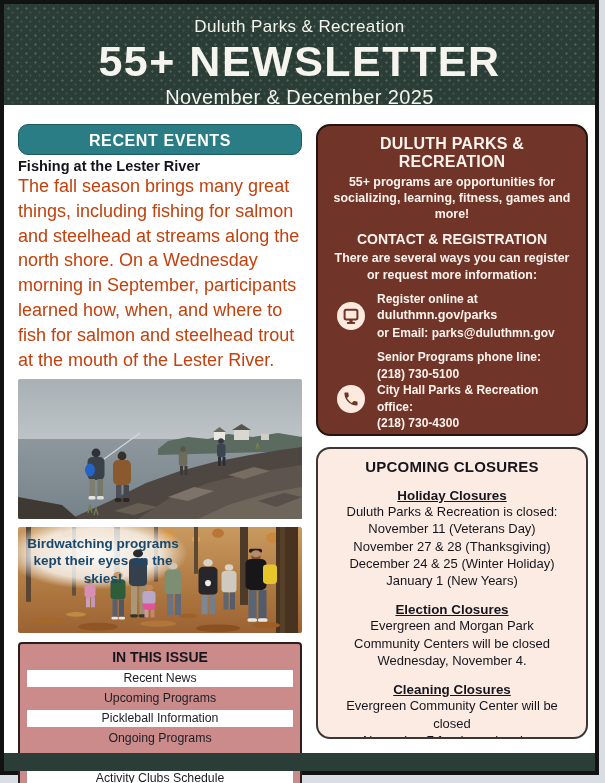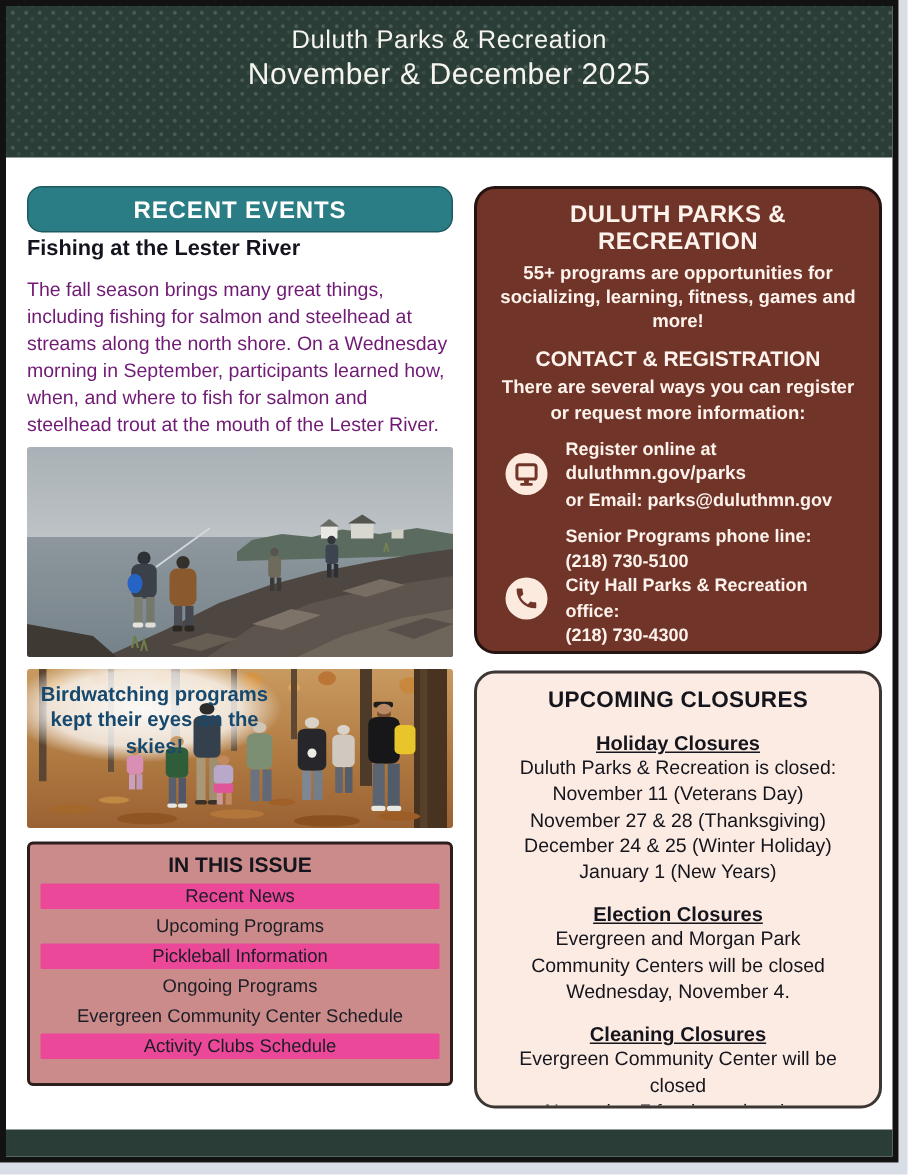--- a/index.html
+++ b/index.html
@@ -36,41 +36,41 @@
   .col-left{position:absolute;left:14px;top:120px;width:284px;}
   .col-right{position:absolute;left:312px;top:120px;width:272px;}
   
   .banner{
     height:31px;line-height:31px;border-radius:10px;
     background:#2a7d85;border:1px solid #1d5b62;
     color:#ffffff;font-weight:700;font-size:16px;letter-spacing:.6px;
     text-align:center;box-sizing:border-box;
   }
   .art-head{margin-top:3px;font-size:14.5px;font-weight:700;color:#14141e;}
-  .art-body{margin-top:10px;font-size:13px;line-height:1.38;color:#701a75;}
+  .art-body{margin-top:0;font-size:18px;line-height:1.38;color:#c2410c;}
   .photo{position:relative;border-radius:2px;overflow:hidden;}
   .photo1{margin-top:6px;height:140px;}
   .photo2{margin-top:8px;height:106px;}
   .photo svg{display:block;width:100%;height:100%;}
   .photo-cap{
     position:absolute;left:6px;top:8px;width:158px;
     text-align:center;font-size:13.5px;font-weight:700;line-height:1.3;
     color:#17496e;
   }
   .issue-box{
     margin-top:9px;box-sizing:border-box;
     background:#ca8b8a;border:2px solid #2d1e1e;border-radius:4px;
     padding:5px 7px 16px 7px;
   }
   .issue-title{text-align:center;font-size:14px;font-weight:700;color:#15151d;height:18px;}
   .issue-row{
     height:17px;line-height:17px;margin-top:3px;
     text-align:center;font-size:12.3px;color:#1d1d26;
   }
-  .issue-row.white{background:#ec4899;border-radius:1px;}
+  .issue-row.white{background:#ffffff;border-radius:1px;}
   
   .maroon-box{
     box-sizing:border-box;height:312px;
     background:#713429;border:2px solid #241310;border-radius:14px;
     color:#fdf3ec;padding:9px 12px;overflow:hidden;
   }
   .maroon-title{text-align:center;font-size:16px;font-weight:700;letter-spacing:.2px;}
   .maroon-intro{text-align:center;font-size:12.4px;line-height:1.3;margin-top:3px;font-weight:600;}
   .contact-title{text-align:center;font-size:14px;font-weight:700;margin-top:9px;}
   .contact-intro{text-align:center;font-size:12.4px;line-height:1.3;margin-top:3px;font-weight:600;}
@@ -89,20 +89,21 @@
   .cl-head{font-size:13.4px;font-weight:700;text-decoration:underline;}
   .cl-line{font-size:13px;line-height:1.33;}
 </style>
 </head>
 <body>
 
 <div class="page">
 
   <div class="masthead">
     <div class="org">Duluth Parks &amp; Recreation</div>
+    <div class="title">55+ NEWSLETTER</div>
     <div class="subtitle">November &amp; December 2025</div>
   </div>
 
   <div class="col-left">
 
     <div class="banner">RECENT EVENTS</div>
 
     <div class="art-head">Fishing at the Lester River</div>
     <div class="art-body">The fall season brings many great things, including fishing for salmon and steelhead at streams along the north shore. On a Wednesday morning in September, participants learned how, when, and where to fish for salmon and steelhead trout at the mouth of the Lester River.</div>
 

